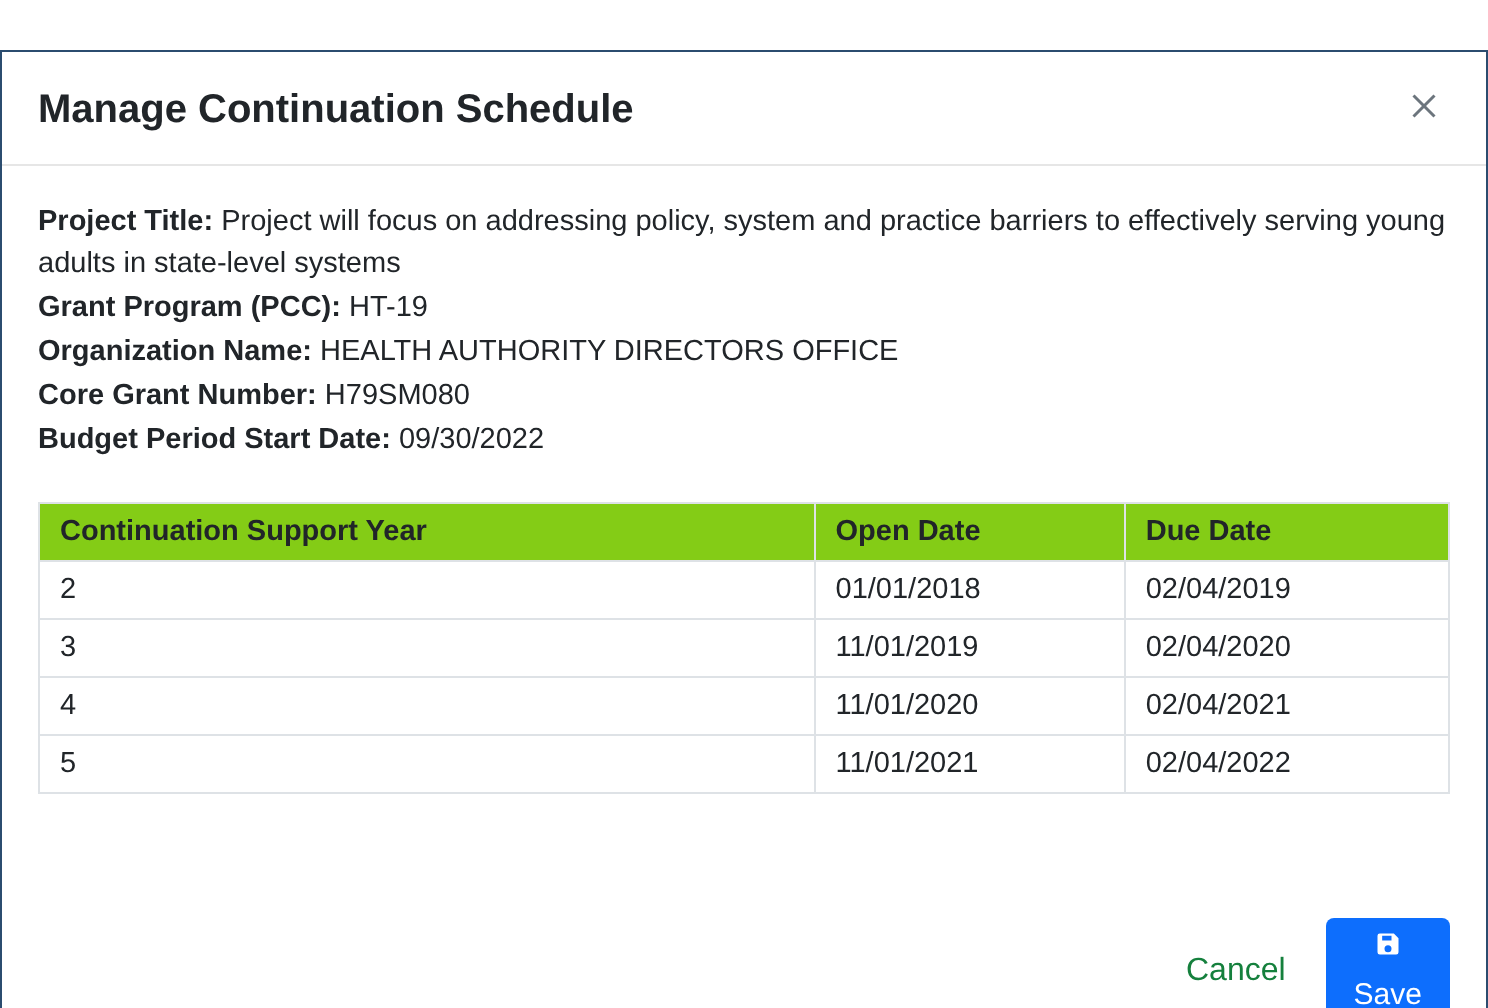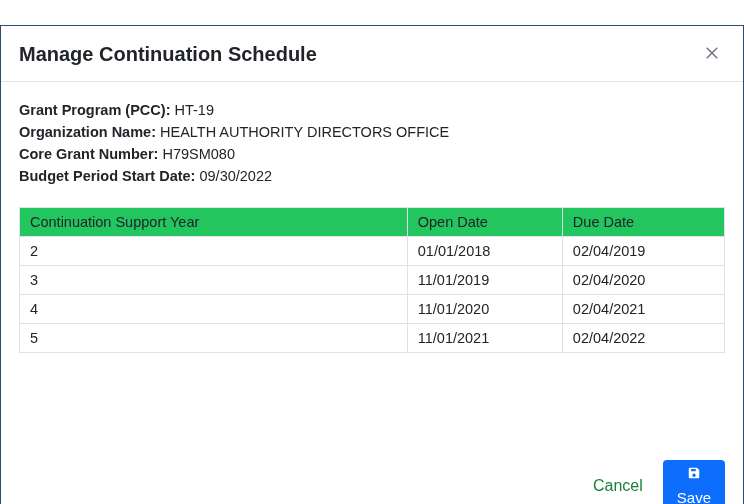--- a/index.html
+++ b/index.html
@@ -80,22 +80,22 @@
       font-size: 14.5px;
     }
     table.schedule th,
     table.schedule td {
       border: 1px solid #dee2e6;
       padding: 6px 10px;
       text-align: left;
       color: #212529;
     }
     table.schedule th {
-      background: #22c55e;
-      font-weight: 400;
+      background: #84cc16;
+      font-weight: 700;
     }
     .modal-footer {
       display: flex;
       justify-content: flex-end;
       align-items: center;
       gap: 14px;
       padding: 14px 18px 16px 18px;
     }
     .btn-cancel {
       background: none;
@@ -139,20 +139,24 @@
             <line x1="5" y1="5" x2="19" y2="19"></line>
             <line x1="19" y1="5" x2="5" y2="19"></line>
           </svg>
       </span>
     </button>
   </div>
 
   <div class="modal-body">
     <div class="meta-block">
       <div class="meta-row">
+        <span class="meta-label">Project Title:</span>
+        <span>Project will focus on addressing policy, system and practice barriers to effectively serving young adults in state-level systems</span>
+      </div>
+      <div class="meta-row">
         <span class="meta-label">Grant Program (PCC):</span>
         <span>HT-19</span>
       </div>
       <div class="meta-row">
         <span class="meta-label">Organization Name:</span>
         <span>HEALTH AUTHORITY DIRECTORS OFFICE</span>
       </div>
       <div class="meta-row">
         <span class="meta-label">Core Grant Number:</span>
         <span>H79SM080</span>

